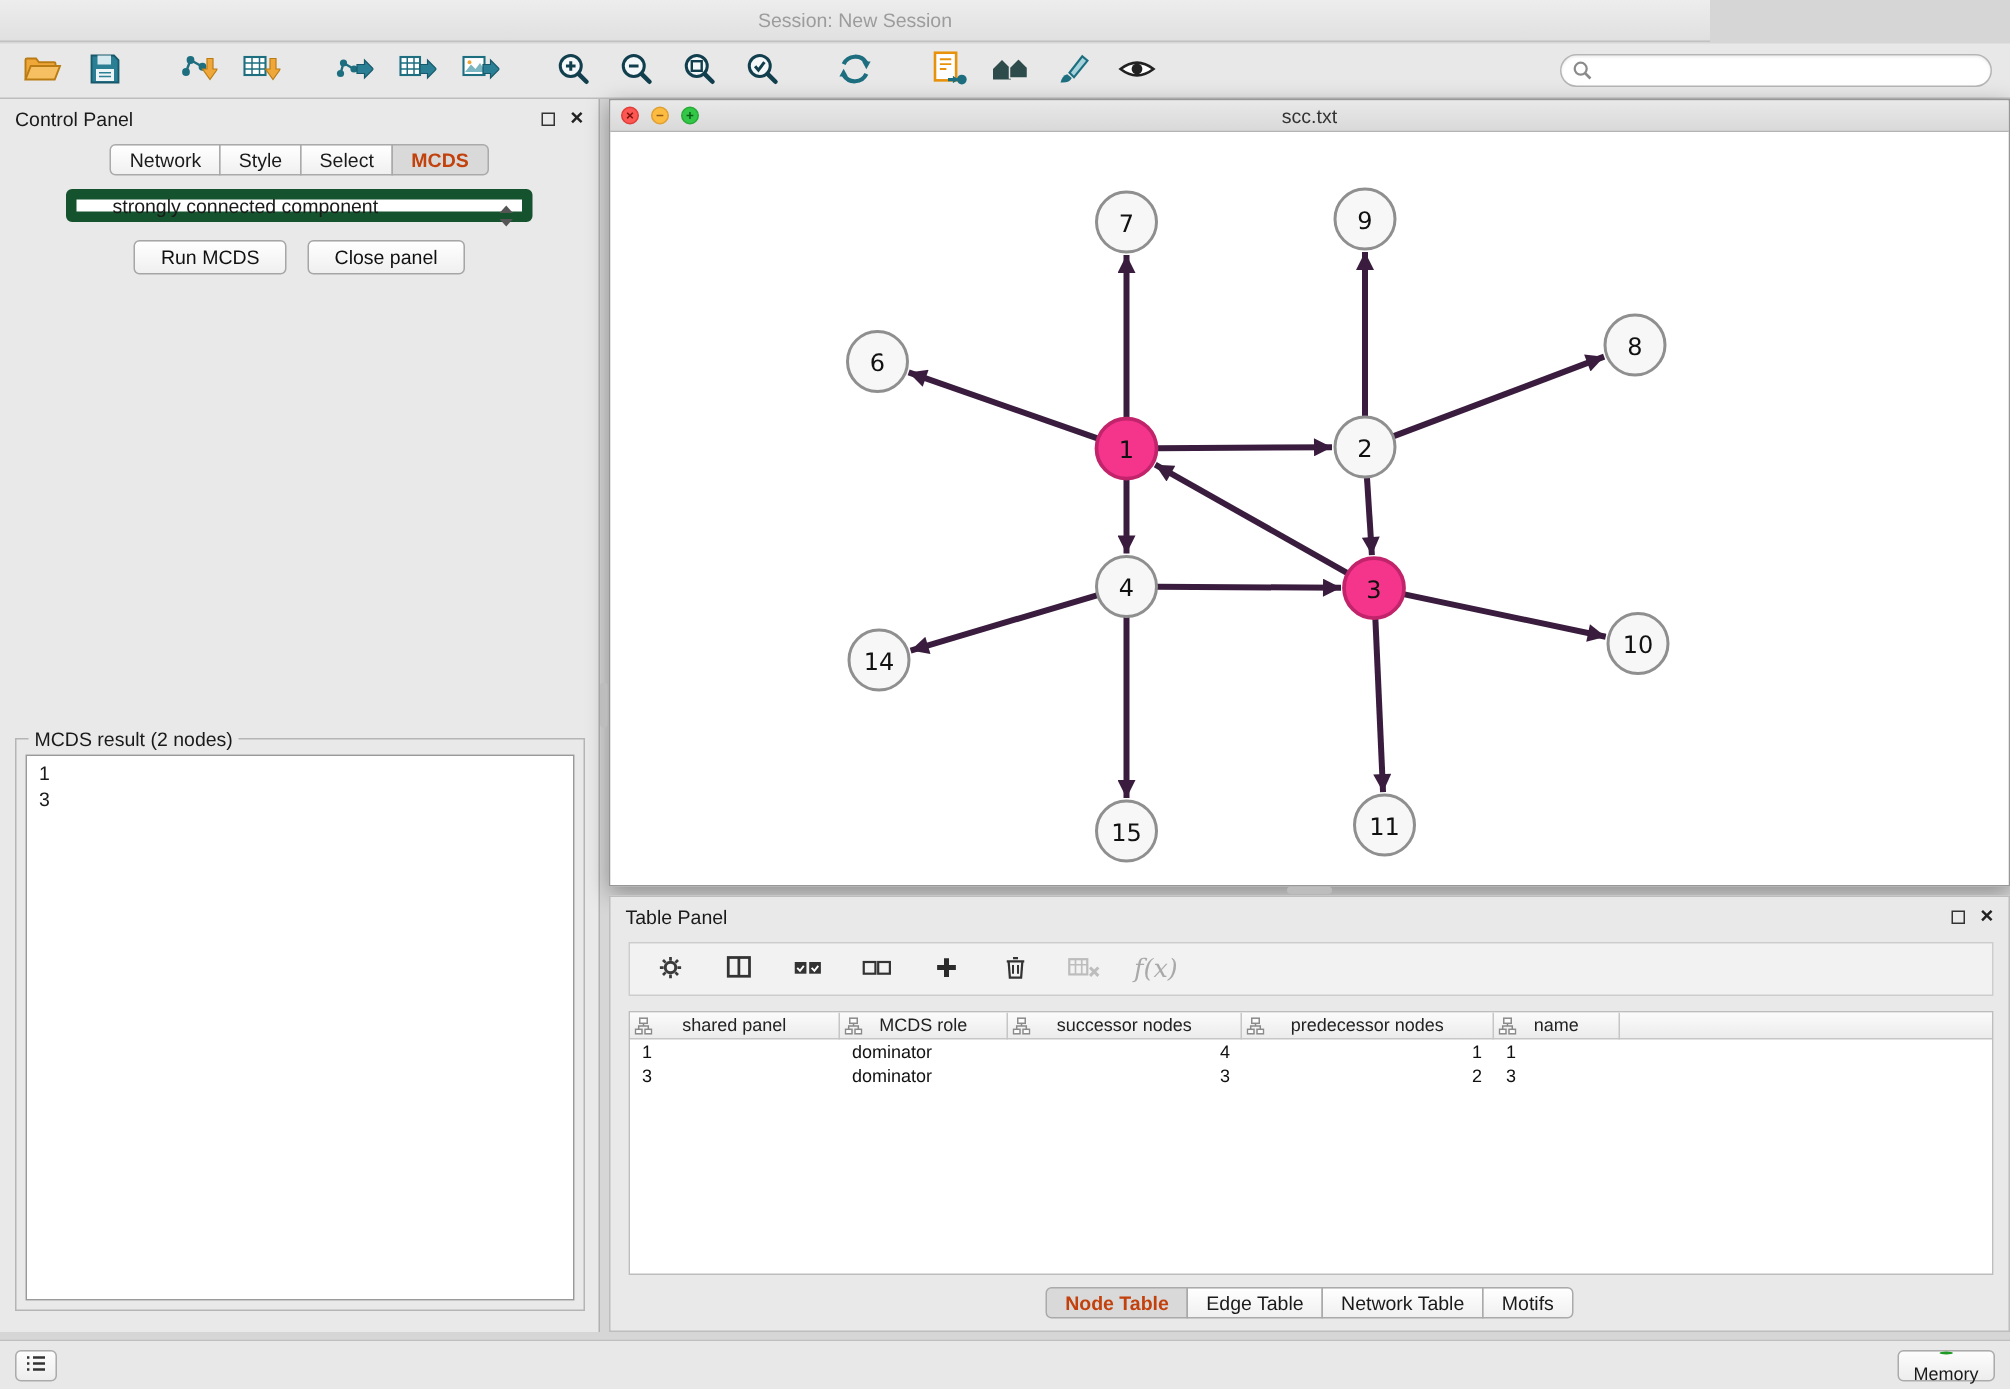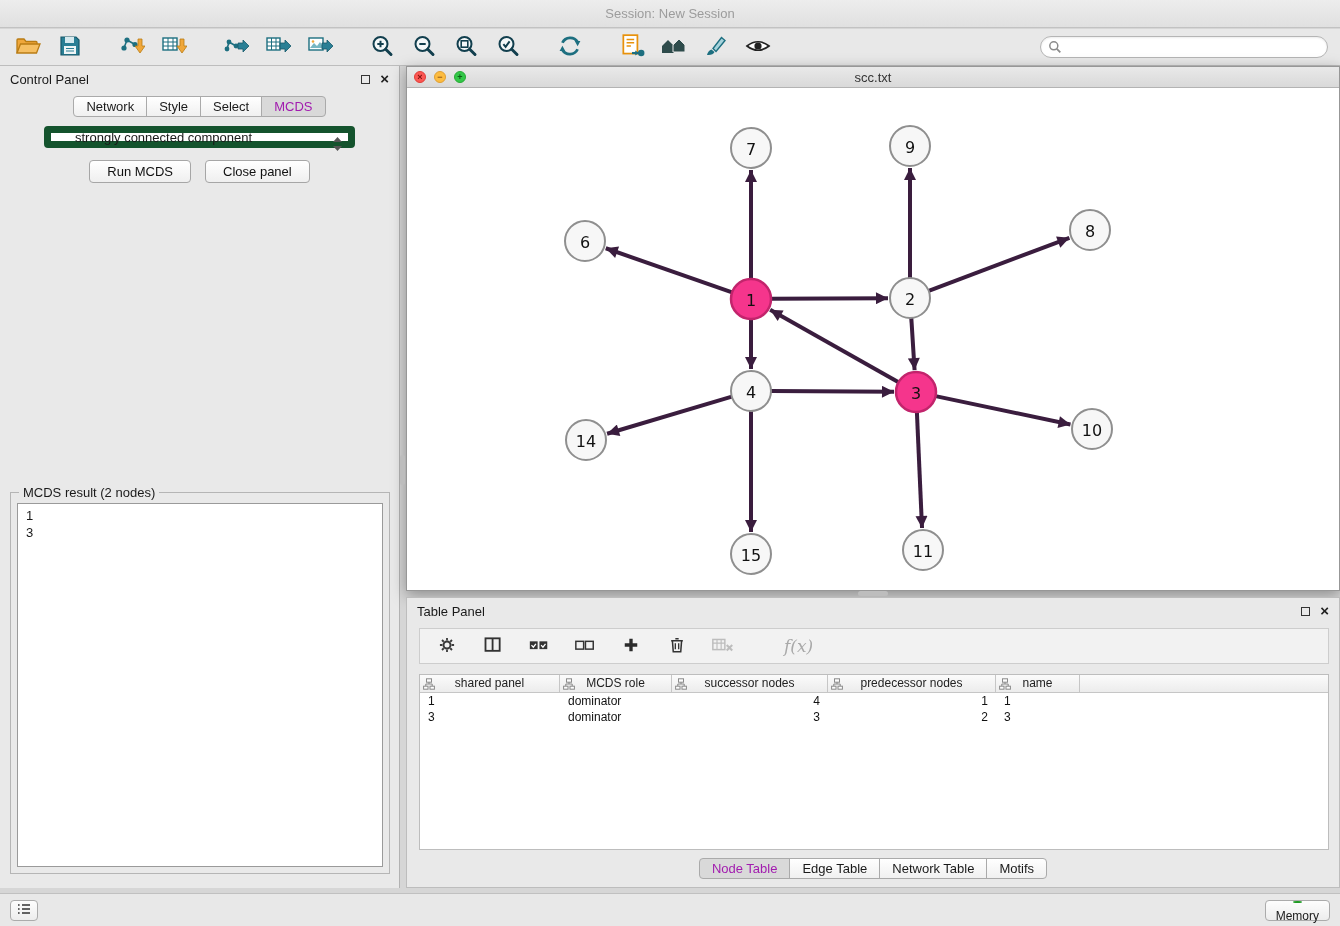--- a/index.html
+++ b/index.html
@@ -1,20 +1,20 @@
 <!DOCTYPE html>
 <html><head>
 <meta charset="utf-8">
 <style>
   *{margin:0;padding:0;box-sizing:border-box;}
   html,body{width:1340px;height:926px;overflow:hidden;background:#d6d6d6;
     font-family:"Liberation Sans",sans-serif;font-size:13px;color:#1a1a1a;}
 
   
-  .titlebar{position:absolute;left:0;top:0;width:1340px;height:28px;
+  .titlebar{position:absolute;left:0;top:0;width:1140px;height:28px;
     background:linear-gradient(#ededed,#e0e0e0);border-bottom:1px solid #c2c2c2;
     display:flex;align-items:center;justify-content:center;color:#9c9c9c;}
 
   
   .toolbar{position:absolute;left:0;top:29px;width:1340px;height:37px;
     background:#e8e8e8;border-bottom:1px solid #bdbdbd;
     display:flex;align-items:center;padding:0 12px;}
   .tb-group{display:flex;align-items:center;gap:10px;margin-right:30px;}
   .tb-btn{width:32px;height:30px;display:flex;align-items:center;justify-content:center;border-radius:4px;}
   .search-wrap{margin-left:auto;position:relative;}
@@ -28,21 +28,21 @@
     background:#e9e9e9;border-right:1px solid #b2b2b2;}
   .panel-header{height:26px;display:flex;align-items:center;padding:0 10px;}
   .panel-header .spacer{flex:1;}
   .float-box{width:9px;height:9px;border:1.5px solid #333;margin-right:10px;}
   .close-x{font-size:15px;font-weight:bold;color:#222;line-height:14px;}
   .seg-tabs{display:flex;justify-content:center;margin-top:4px;}
   .seg-tab{font-size:13px;line-height:17px;padding:1px 12px;
     background:linear-gradient(#ffffff,#f0f0f0);border:1px solid #aaa;margin-left:-1px;color:#1a1a1a;}
   .seg-tab:first-child{border-top-left-radius:4px;border-bottom-left-radius:4px;margin-left:0;}
   .seg-tab:last-child{border-top-right-radius:4px;border-bottom-right-radius:4px;}
-  .seg-tab.active{background:#d9d9d9;color:#a21caf;}
+  .seg-tab.active{background:#d9d9d9;color:#c2410c;font-weight:bold;}
   .opt-label{text-align:center;margin-top:24px;}
   .dropdown{position:relative;width:311px;height:22px;margin:9px auto 0;background:#fff;
     border:7px solid #14532d;border-radius:4px;display:flex;align-items:center;
     padding:0 22px 0 24px;}
   .dropdown .arrows{position:absolute;right:5px;top:3px;}
   .btn-row{display:flex;justify-content:center;gap:14px;margin-top:12px;}
   .btn{font-size:13px;line-height:17px;padding:2px 17px;background:linear-gradient(#ffffff,#efefef);
     border:1px solid #a6a6a6;border-radius:4px;color:#111;}
   .result-fieldset{position:absolute;left:10px;top:426px;width:380px;bottom:14px;
     border:1px solid #b5b5b5;padding:8px 6px 6px 6px;}
@@ -68,21 +68,21 @@
     background:#bdbdbd;border-radius:3px;}
   .h-splitter{position:absolute;left:858px;top:591px;width:30px;height:5px;
     background:#bdbdbd;border-radius:3px;}
 
   
   .table-panel{position:absolute;left:406px;top:597px;width:934px;height:291px;
     background:#e9e9e9;border:1px solid #bdbdbd;}
   .tp-toolbar{position:absolute;left:12px;top:30px;width:910px;height:36px;background:#f2f2f2;
     border:1px solid #cdcdcd;display:flex;align-items:center;padding:0 14px;gap:20px;}
   .tp-icon{display:flex;align-items:center;justify-content:center;width:26px;height:26px;}
-  .fx-label{font-family:"DejaVu Serif",serif;font-style:italic;font-size:17px;color:#a9a9a9;margin-left:28px;}
+  .fx-label{font-family:"DejaVu Serif",serif;font-style:italic;font-size:17px;color:#a9a9a9;}
   .data-table{position:absolute;left:12px;top:76px;width:910px;height:176px;background:#fff;
     border:1px solid #bdbdbd;overflow:hidden;}
   .thead{display:flex;height:18px;background:linear-gradient(#fbfbfb,#ececec);border-bottom:1px solid #c6c6c6;}
   .th{position:relative;height:18px;border-right:1px solid #c6c6c6;font-size:12px;color:#222;
     text-align:center;line-height:17px;}
   .th .tree{position:absolute;left:3px;top:3px;}
   .tbody{font-size:12px;color:#111;}
   .tr{display:flex;height:16px;line-height:16px;}
   .td{padding:0 8px;overflow:hidden;white-space:nowrap;}
   .tp-tabs{position:absolute;left:0;right:0;bottom:8px;display:flex;justify-content:center;}

